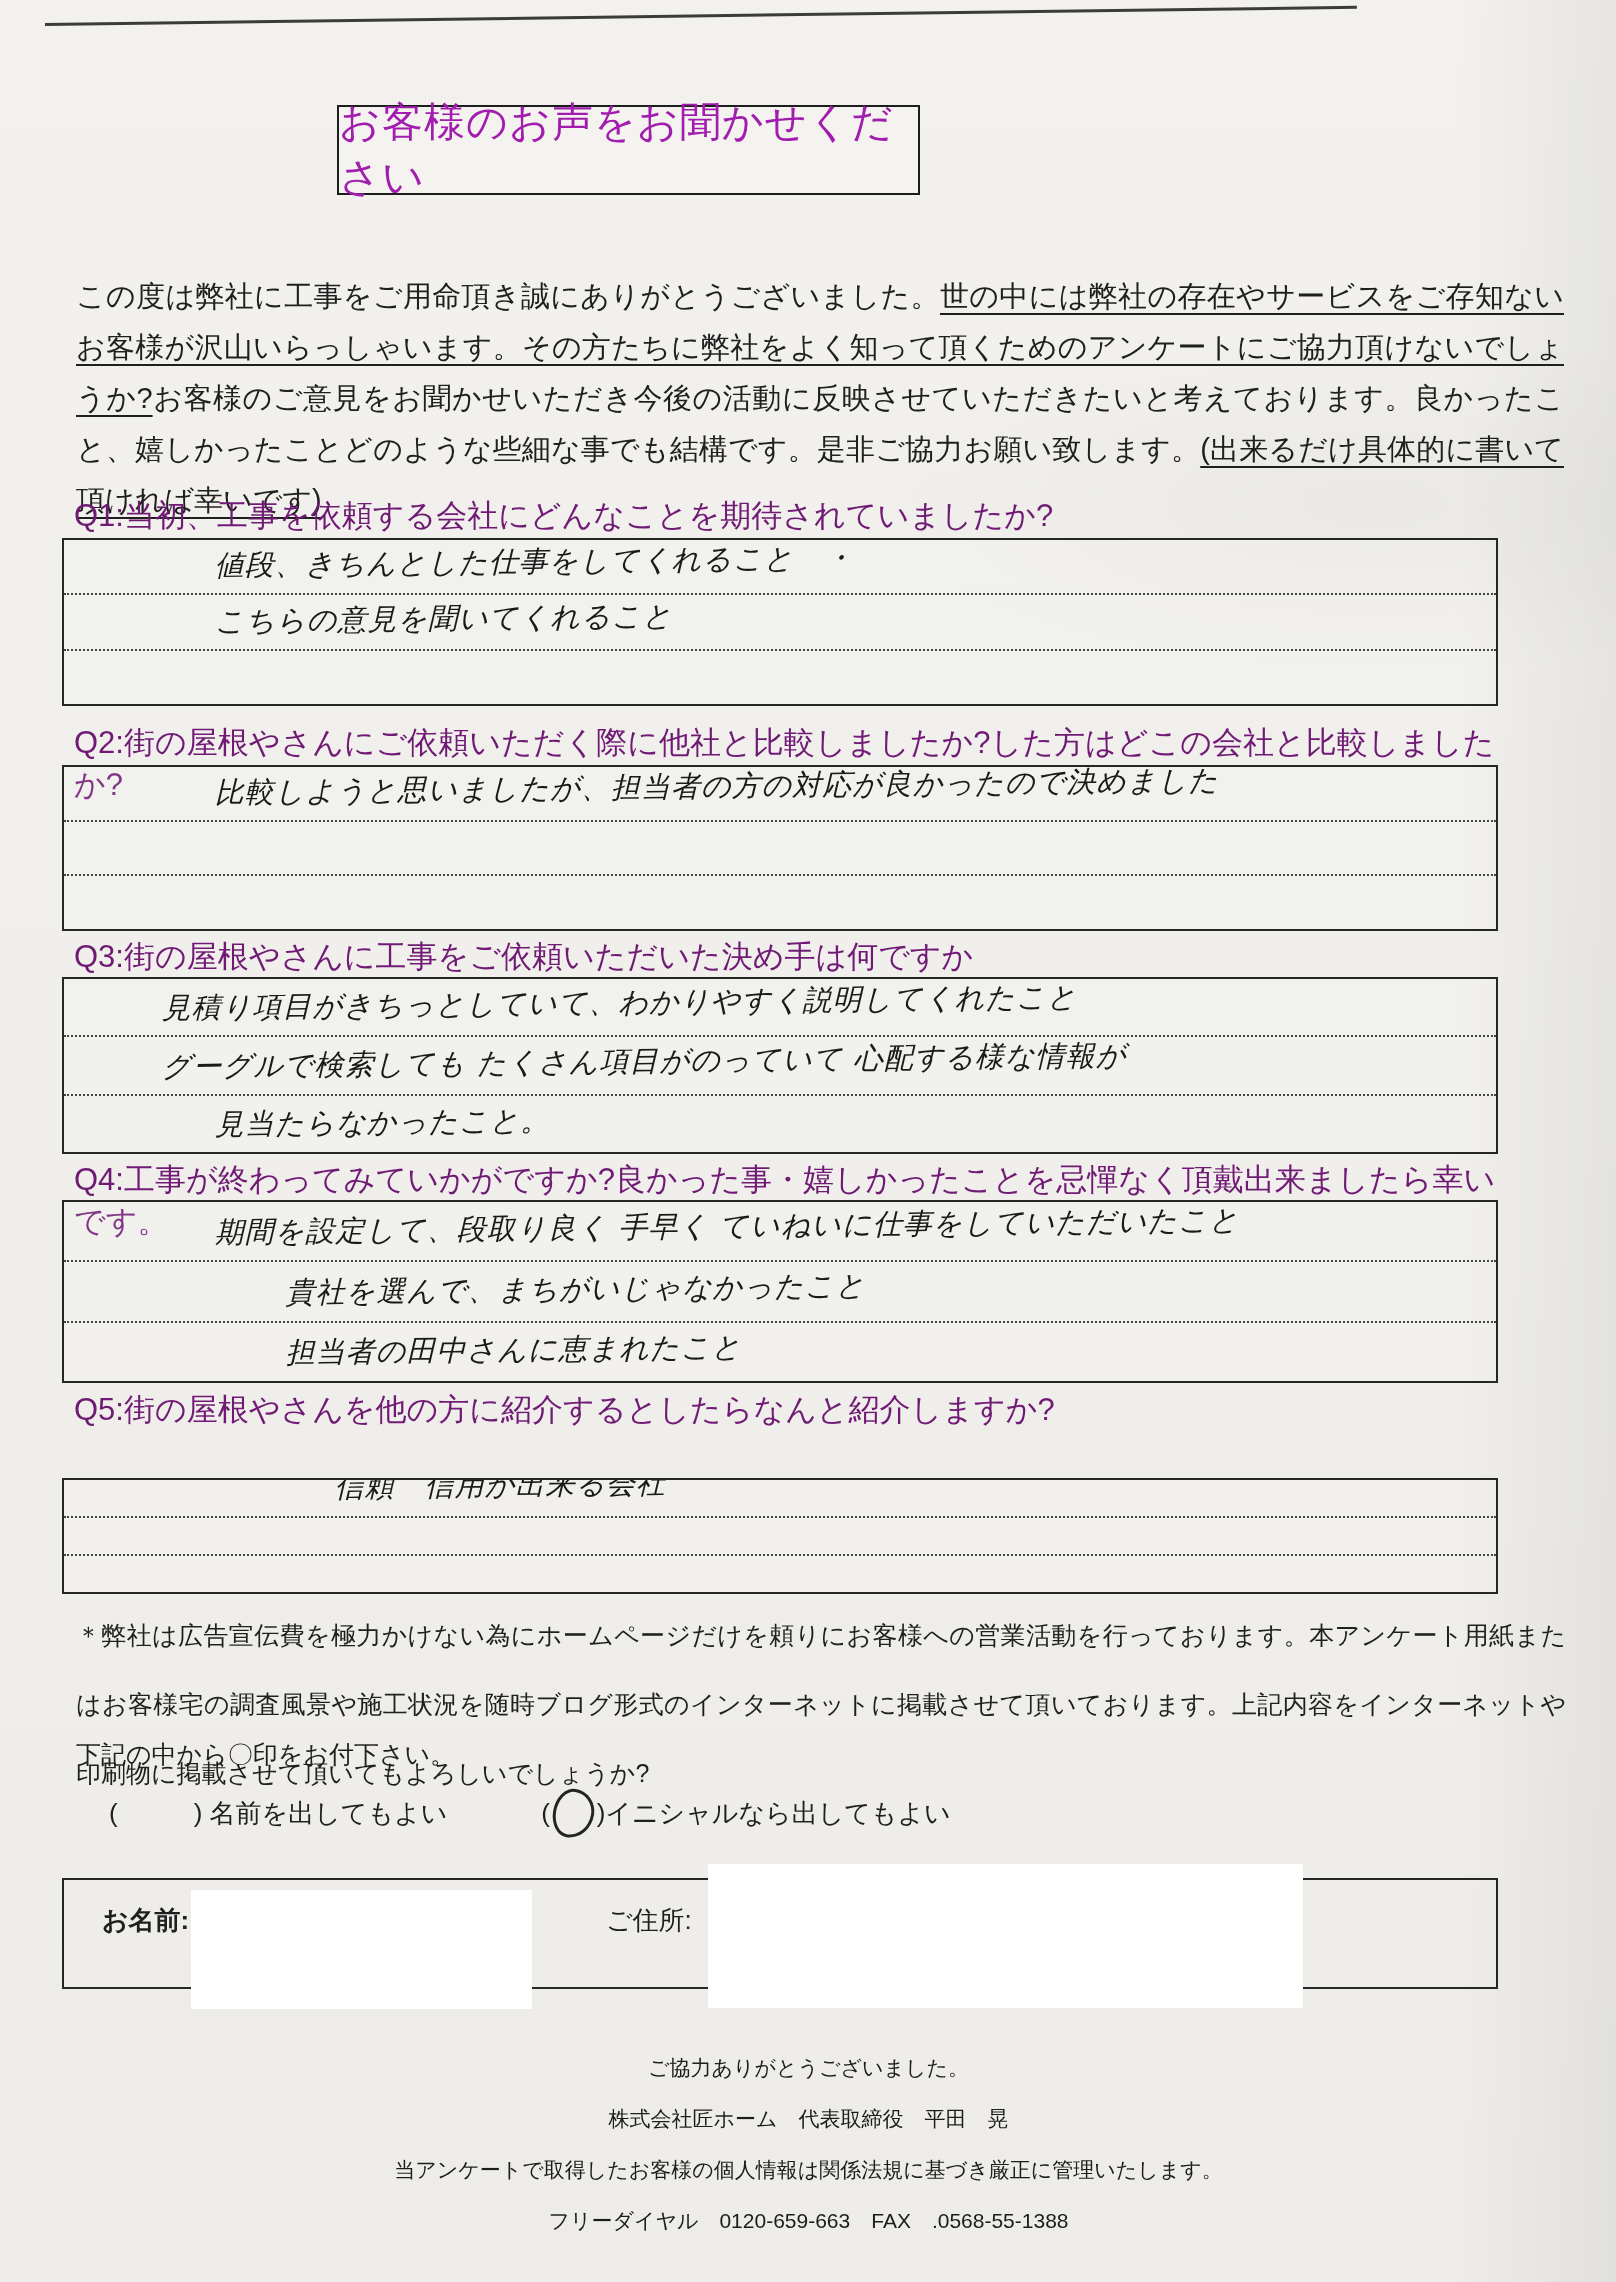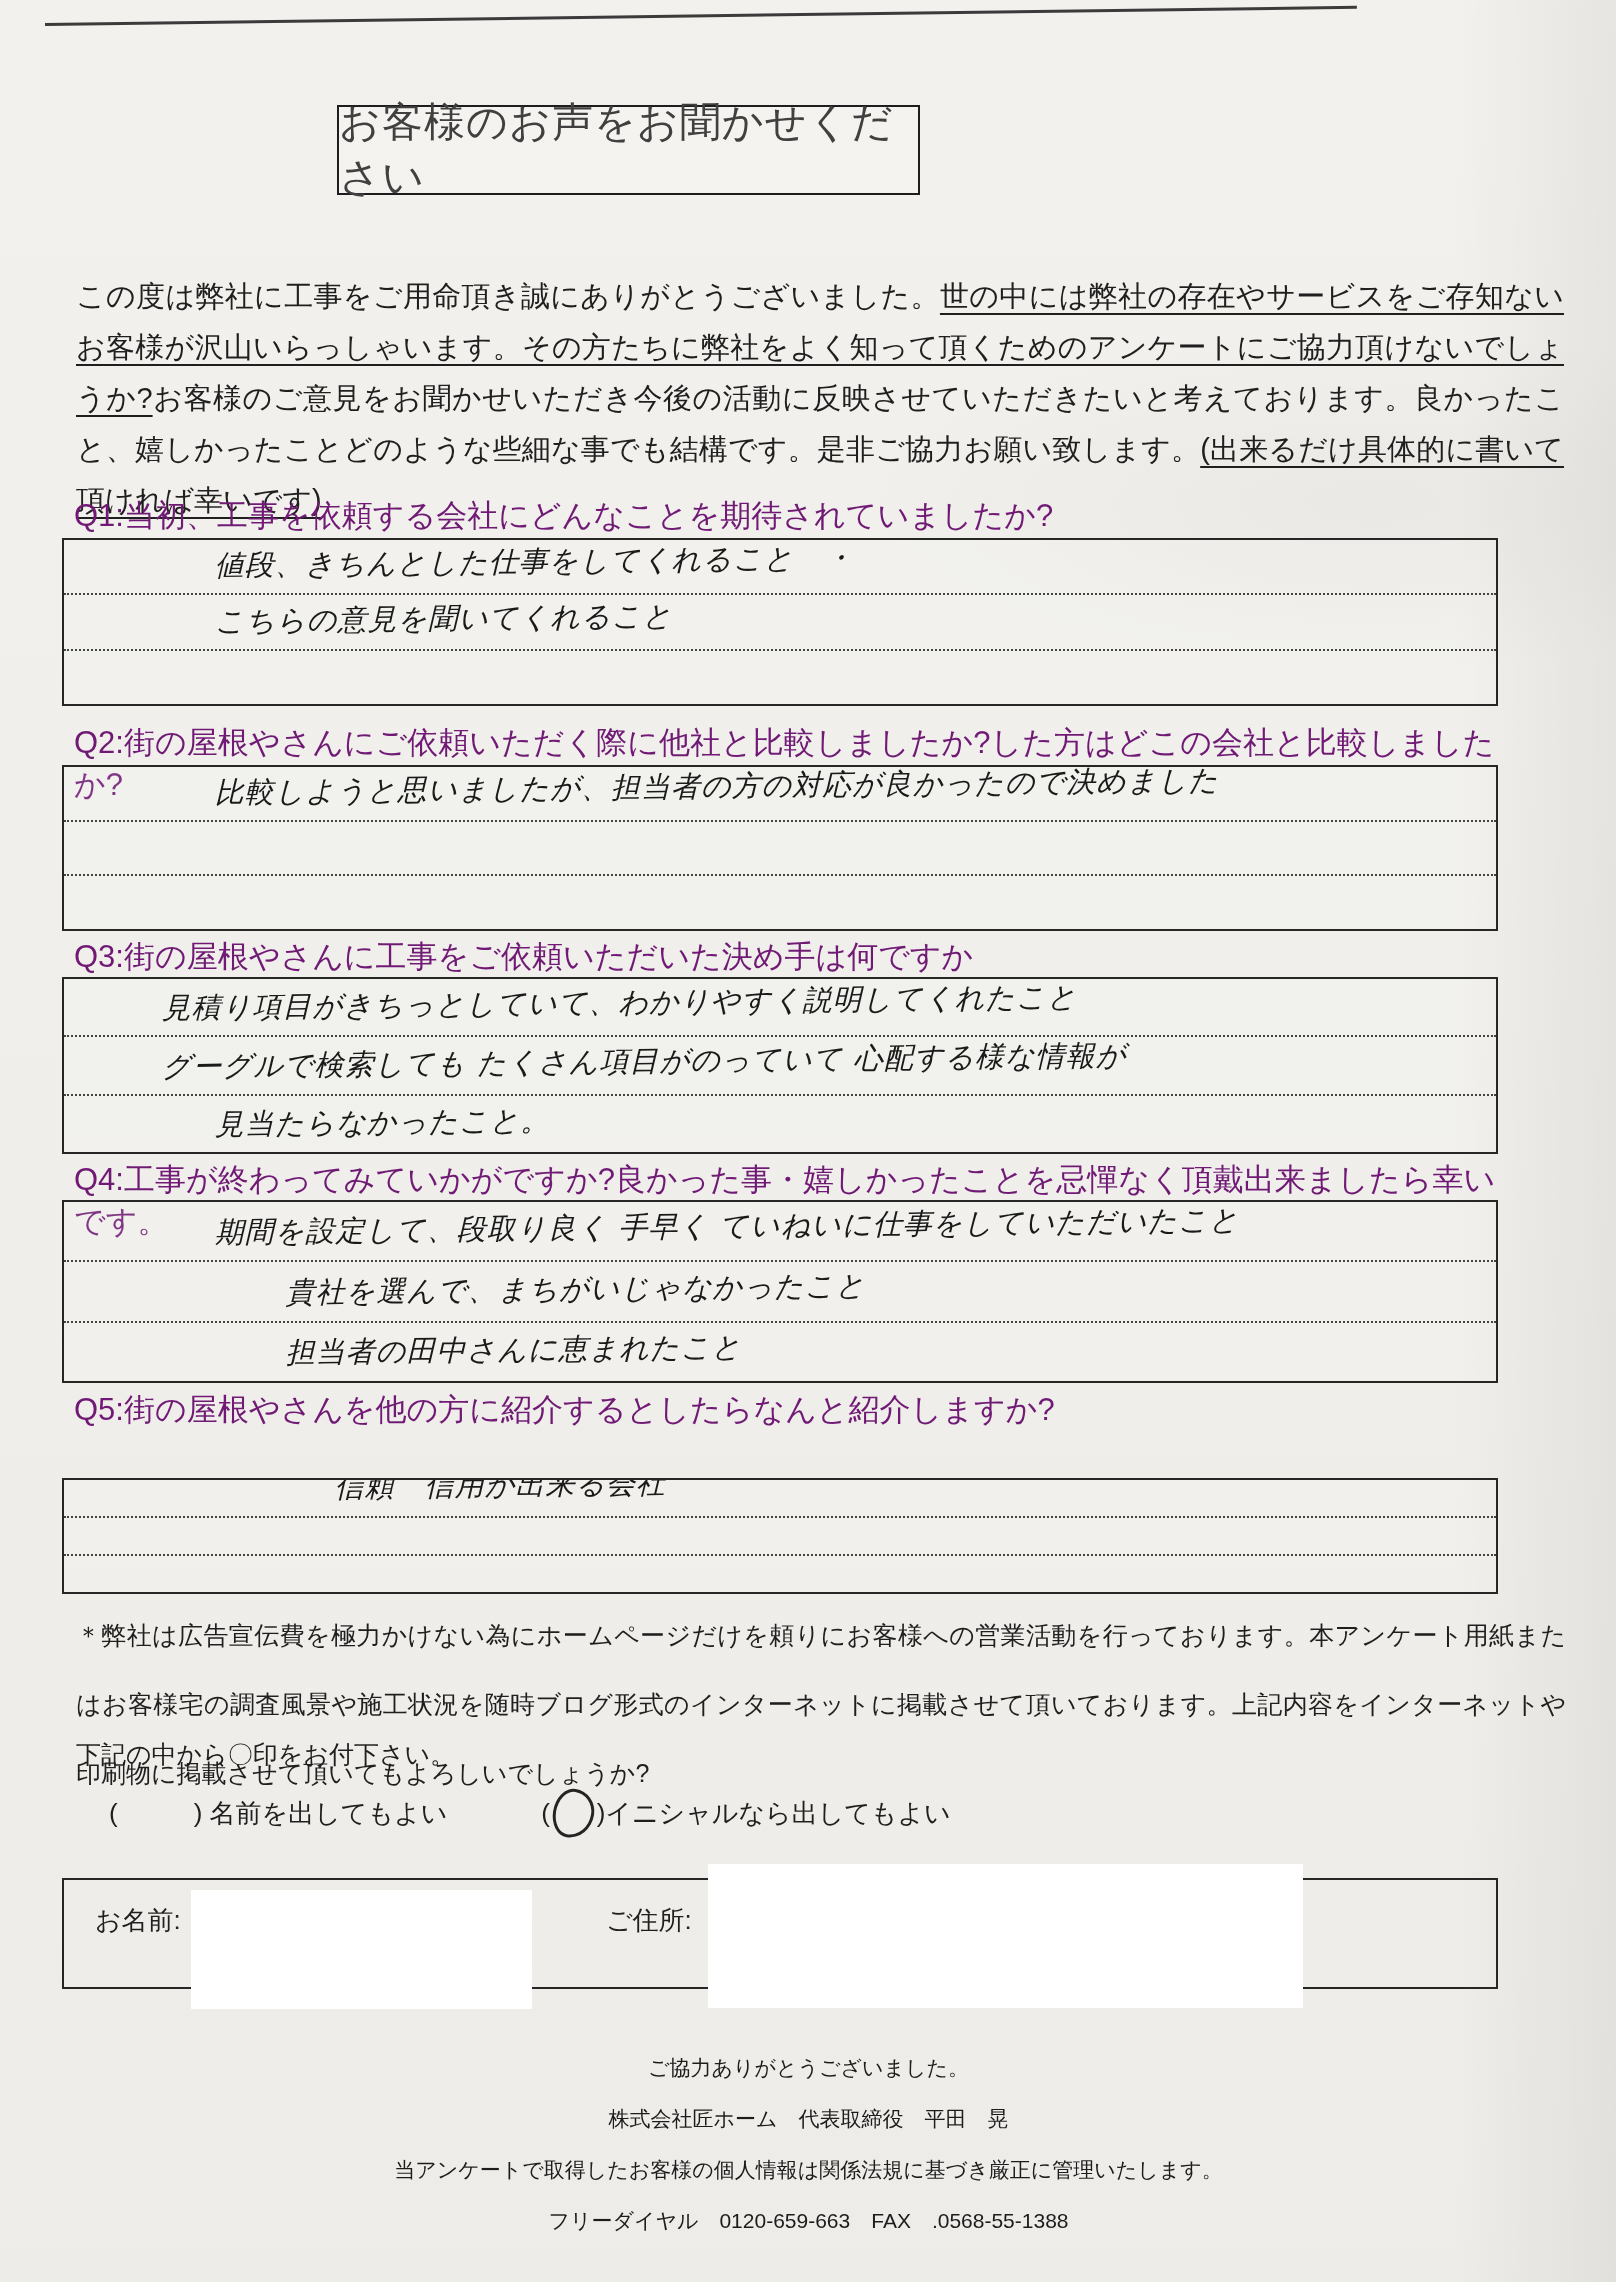--- a/index.html
+++ b/index.html
@@ -12,21 +12,21 @@
   
   .scan-shade { position:absolute; inset:0; pointer-events:none;
     background: linear-gradient(90deg, rgba(0,0,0,0) 90%, rgba(0,0,0,0.05) 100%),
                 radial-gradient(ellipse 878px 293px at 85% 22%, rgba(0,0,0,0.03), rgba(0,0,0,0) 60%);
   }
   .scan-line { position:absolute; top:23.4px; left:45px; width:1312px; height:2.9px;
     background:#1b1b1b; transform:rotate(-0.75deg); transform-origin:left center; opacity:.85; }
 
   .title-box { position:absolute; left:337px; top:105px; width:579px; height:86px;
     border:2.9px solid #1d1d1d; display:flex; align-items:center; justify-content:center;
-    font-size:41px; letter-spacing:1px; color:#404040; background:rgba(255,255,255,0.15); }
+    font-size:41px; letter-spacing:1px; color:#a21caf; background:rgba(255,255,255,0.15); }
 
   .intro { position:absolute; left:76px; top:242px; width:1488px;
     font-size:29px; line-height:51px; text-align:justify; }
   .u { text-decoration:underline; text-decoration-thickness:2px; text-underline-offset:6.8px; }
 
   .qlabel { position:absolute; left:74px; width:1443px; font-size:31px; color:#701a75; }
   .qbox { position:absolute; left:62px; width:1436px; box-sizing:border-box;
     border:2.9px solid #262626; display:flex; flex-direction:column; background:rgba(255,255,255,0.12); }
   .arow { flex:1; display:flex; align-items:flex-end; border-bottom:2.9px dotted #434343; overflow:hidden; }
   .arow:last-child { border-bottom:none; }
@@ -43,21 +43,21 @@
     display:flex; align-items:center; }
   .paren-space { display:inline-block; width:76px; }
   .opt2 { margin-left:94px; display:flex; align-items:center; }
   .hand-circle { display:inline-block; width:41px; height:49px; margin:0 2.9px;
     border:3.9px solid #242424; border-radius:46% 54% 58% 42% / 52% 46% 54% 48%;
     transform:rotate(9deg); box-sizing:border-box; }
 
   .contact-box { position:absolute; left:62px; top:1878px; width:1436px; height:111px;
     box-sizing:border-box; border:2.9px solid #262626; font-size:26px; }
   .contact-box .flabel { position:absolute; top:23.4px; }
-  .lbl-name { left:31px; } .lbl-addr { left:542px; }
+  .lbl-name { left:38px;font-weight:bold; } .lbl-addr { left:542px; }
   .redact { position:absolute; background:#ffffff; }
   .redact-name { left:127px; top:9.8px; width:341px; height:119px; }
   .redact-addr { left:644px; top:-15.6px; width:595px; height:144px; }
 
   .footer { position:absolute; left:0; top:2042px; width:100%; text-align:center;
     font-size:21px; line-height:51px; color:#1c1c1c; }
   .footer div { margin:0; }
 </style>
 </head>
 <body>

